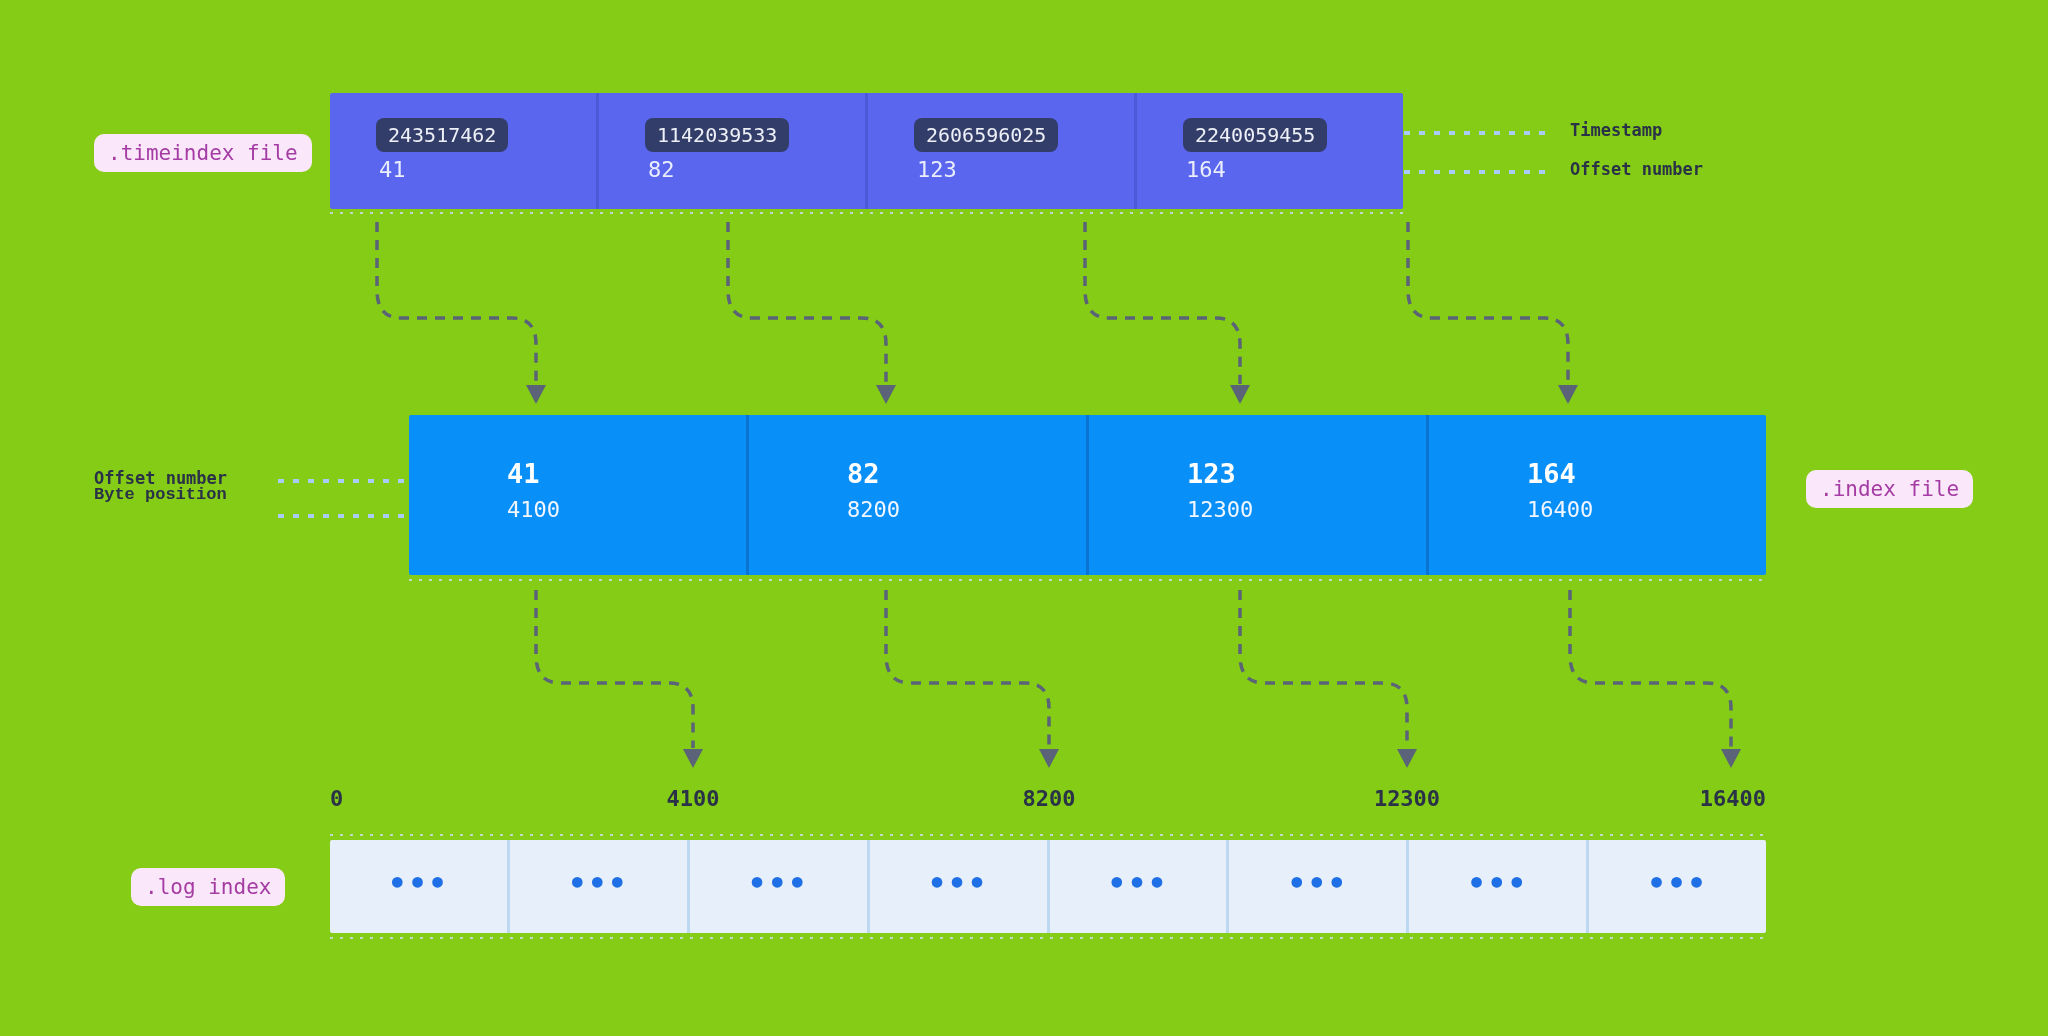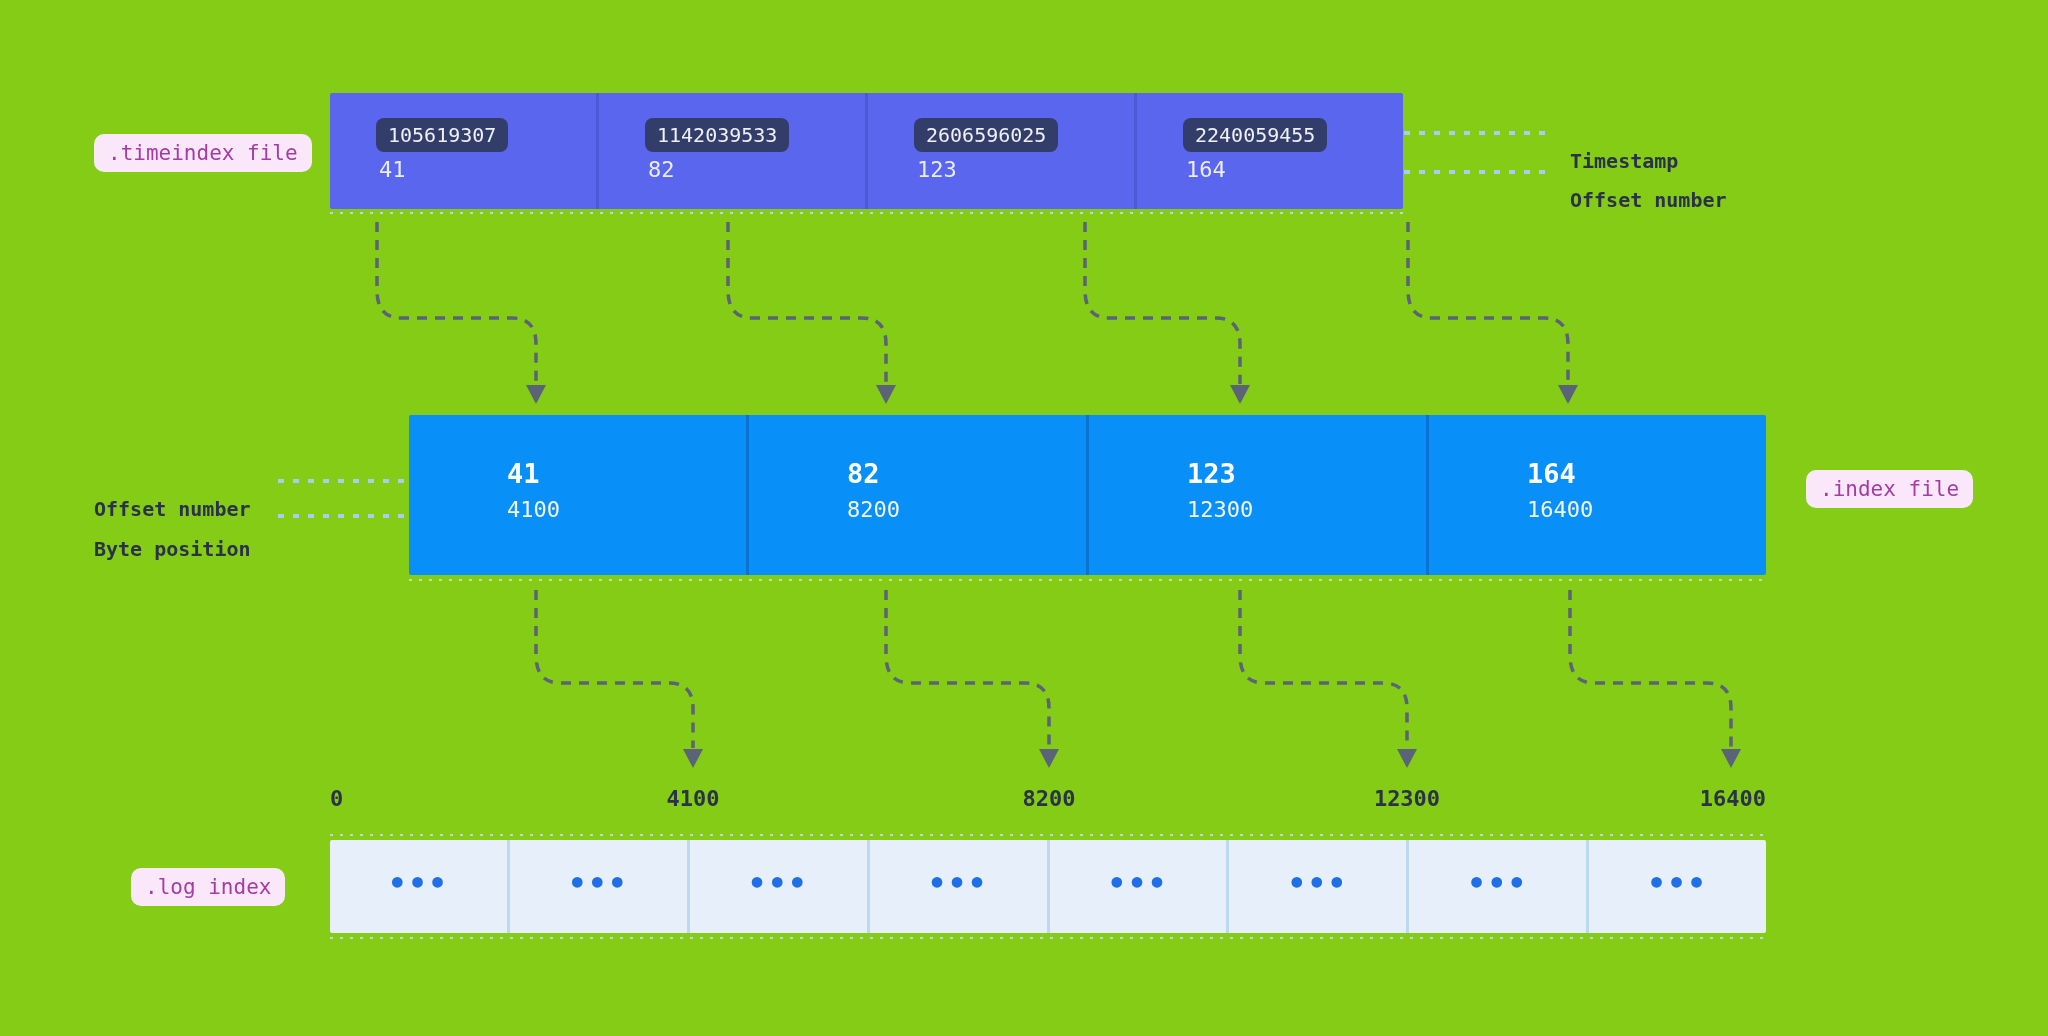--- a/index.html
+++ b/index.html
@@ -15,25 +15,25 @@
   .guide{stroke:#CBD9EB;stroke-width:2;fill:none;stroke-dasharray:3 7;opacity:.85;}
 
   .pill{
     position:absolute;background:#FAE8FA;color:#A43CA4;border-radius:10px;
     padding:7px 14px;font-size:21px;line-height:24px;white-space:nowrap;
   }
   #pill-timeindex{left:94px;top:134px;}
   #pill-index{left:1806px;top:470px;}
   #pill-log{left:131px;top:868px;}
 
-  .nav-label{position:absolute;color:#2A3247;font-size:20px;font-weight:600;white-space:nowrap;margin-top:29px;}
+  .nav-label{position:absolute;color:#2A3247;font-size:17px;font-weight:600;white-space:nowrap;}
   #lbl-timestamp{left:1570px;top:120px;}
   #lbl-offset-right{left:1570px;top:159px;}
   #lbl-offset-left{left:94px;top:468px;}
-  #lbl-byte-pos{left:94px;top:508px;}
+  #lbl-byte-pos{left:94px;top:485px;font-family:Liberation Mono, monospace;}
 
   .bar{position:absolute;display:flex;border-radius:2px;}
   .timeindex-bar{left:330px;top:93px;width:1073px;height:116px;background:#5A66EE;}
   .ti-seg{flex:1 1 0;position:relative;}
   .ti-seg:not(:last-child){border-right:3px solid #4D59D8;}
   .badge{
     position:absolute;left:46px;top:25px;background:#333D69;color:#EDF0F7;
     font-size:20px;line-height:24px;padding:5px 12px;border-radius:8px;white-space:nowrap;
   }
   .ti-offset{position:absolute;left:49px;top:62px;color:#E9EDFC;font-size:22px;line-height:30px;}
@@ -125,21 +125,21 @@
   <div class="pill" id="pill-index">.index file</div>
   <div class="pill" id="pill-log">.log index</div>
 
   <div class="nav-label" id="lbl-timestamp">Timestamp</div>
   <div class="nav-label" id="lbl-offset-right">Offset number</div>
   <div class="nav-label" id="lbl-offset-left">Offset number</div>
   <div class="nav-label" id="lbl-byte-pos">Byte position</div>
 
   <div class="bar timeindex-bar">
     <div class="ti-seg">
-      <div class="badge">105619307</div>
+      <div class="badge">243517462</div>
       <div class="ti-offset">41</div>
     </div>
     <div class="ti-seg">
       <div class="badge">1142039533</div>
       <div class="ti-offset">82</div>
     </div>
     <div class="ti-seg">
       <div class="badge">2606596025</div>
       <div class="ti-offset">123</div>
     </div>

